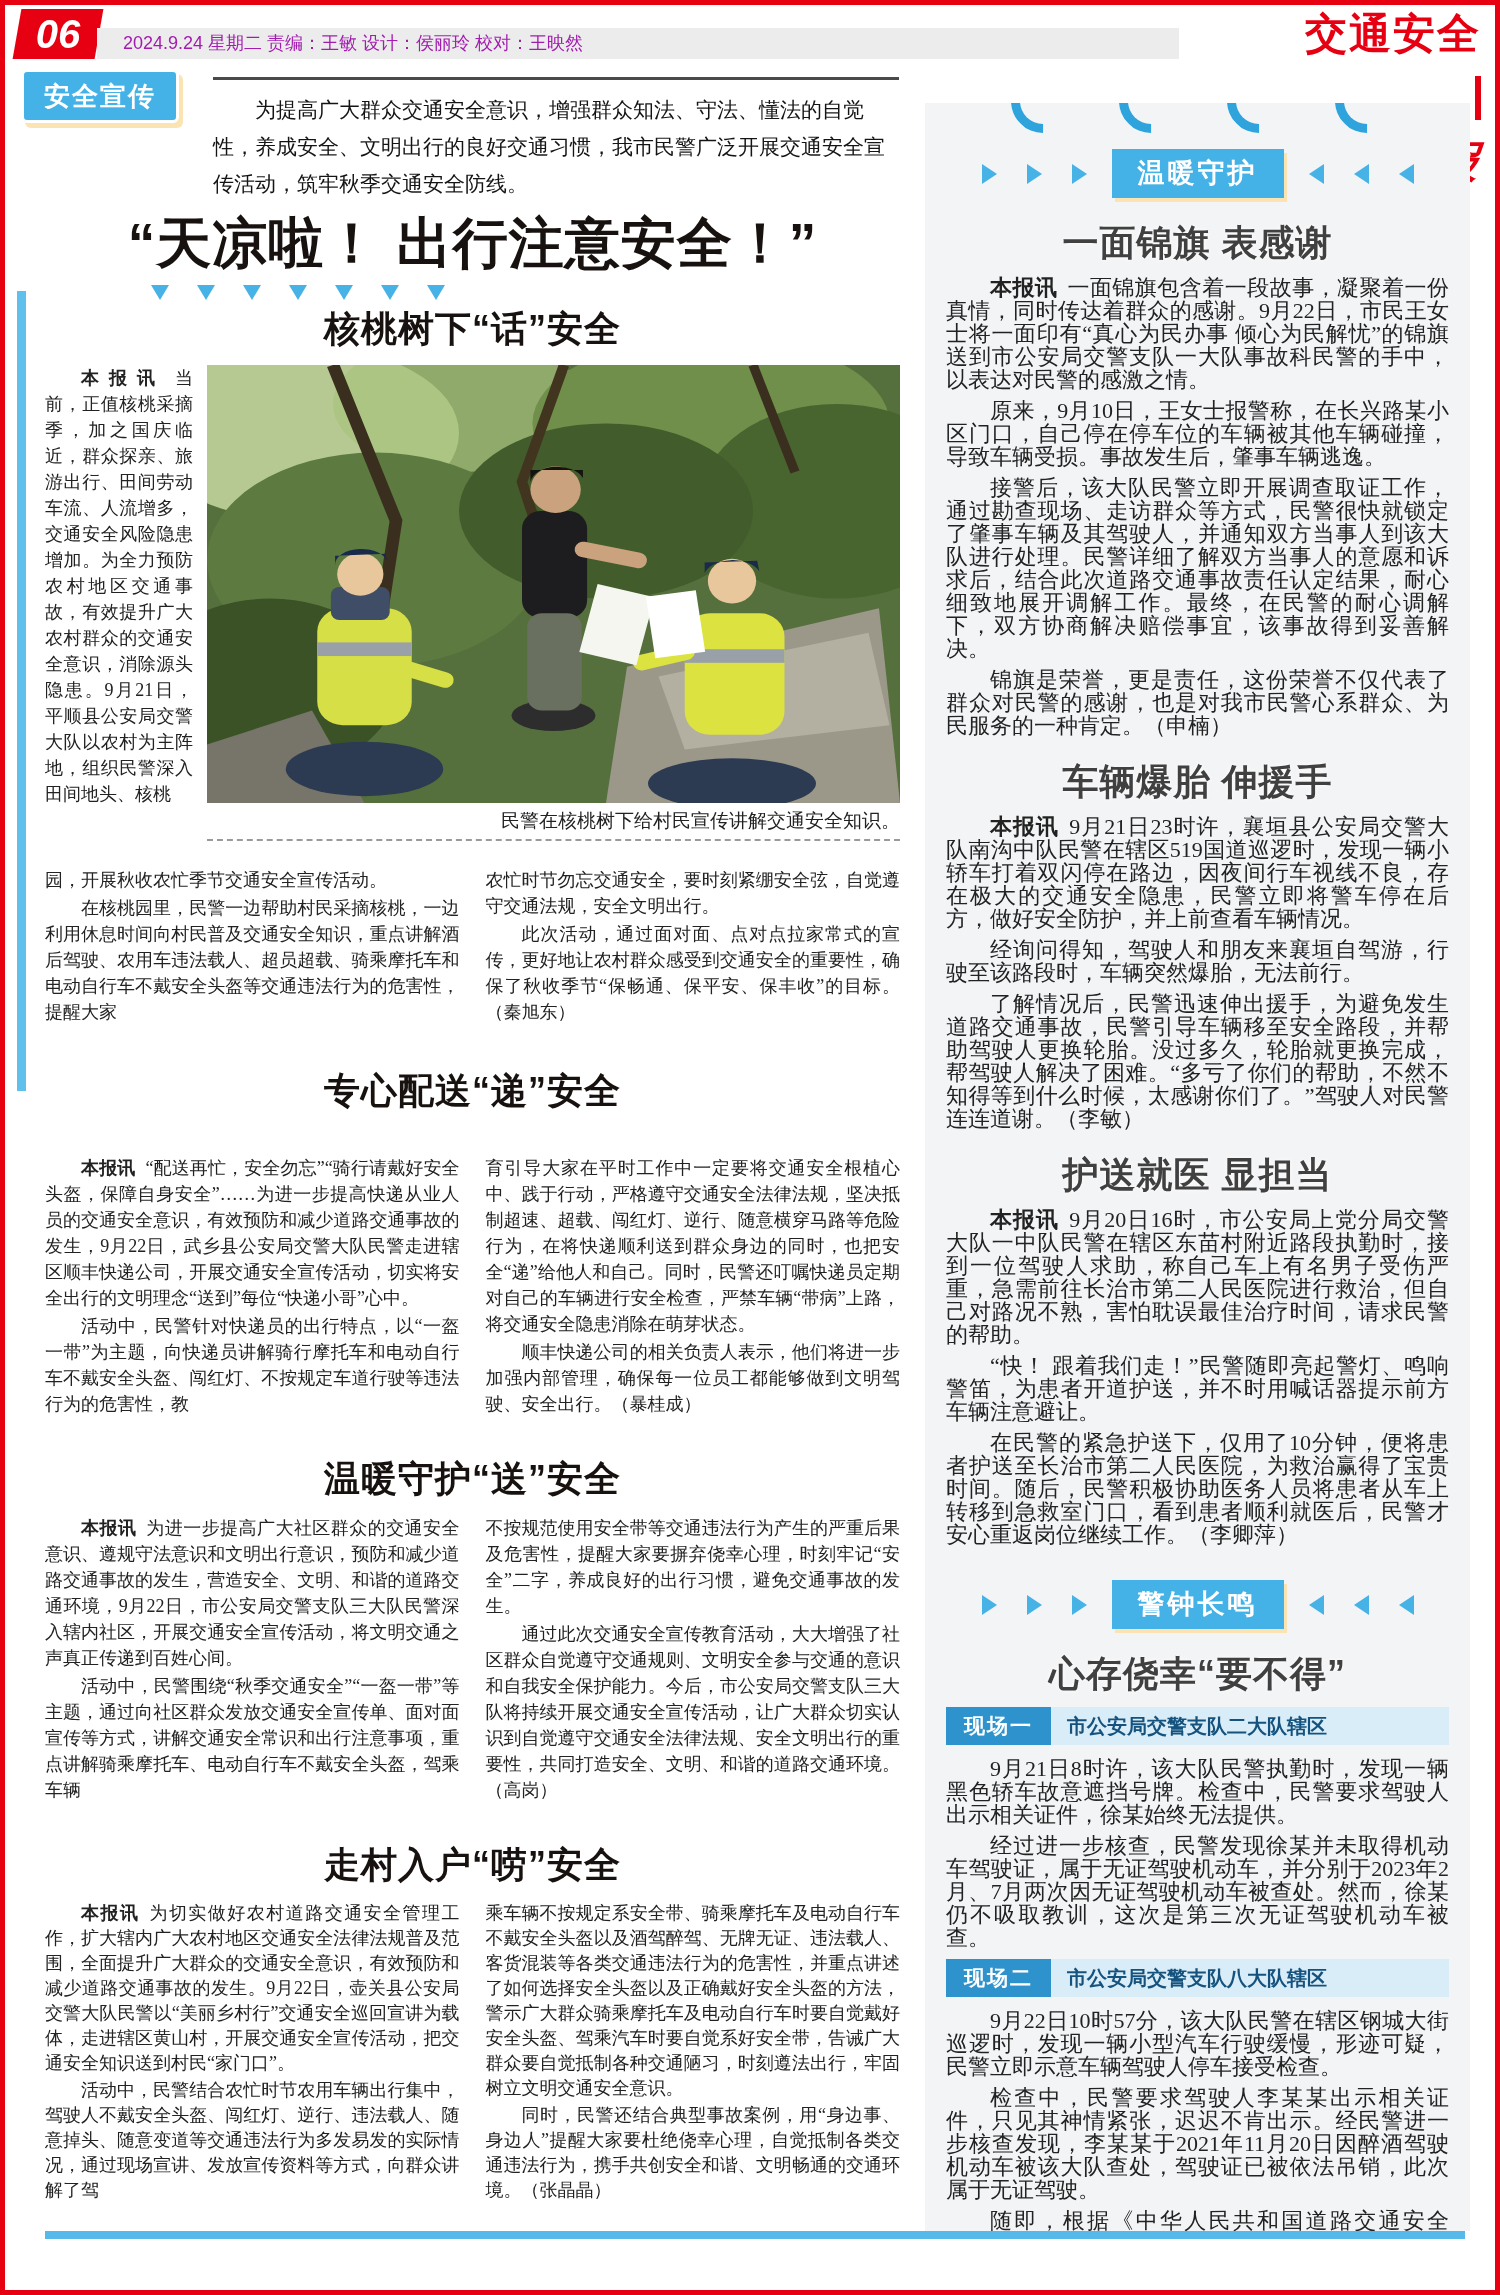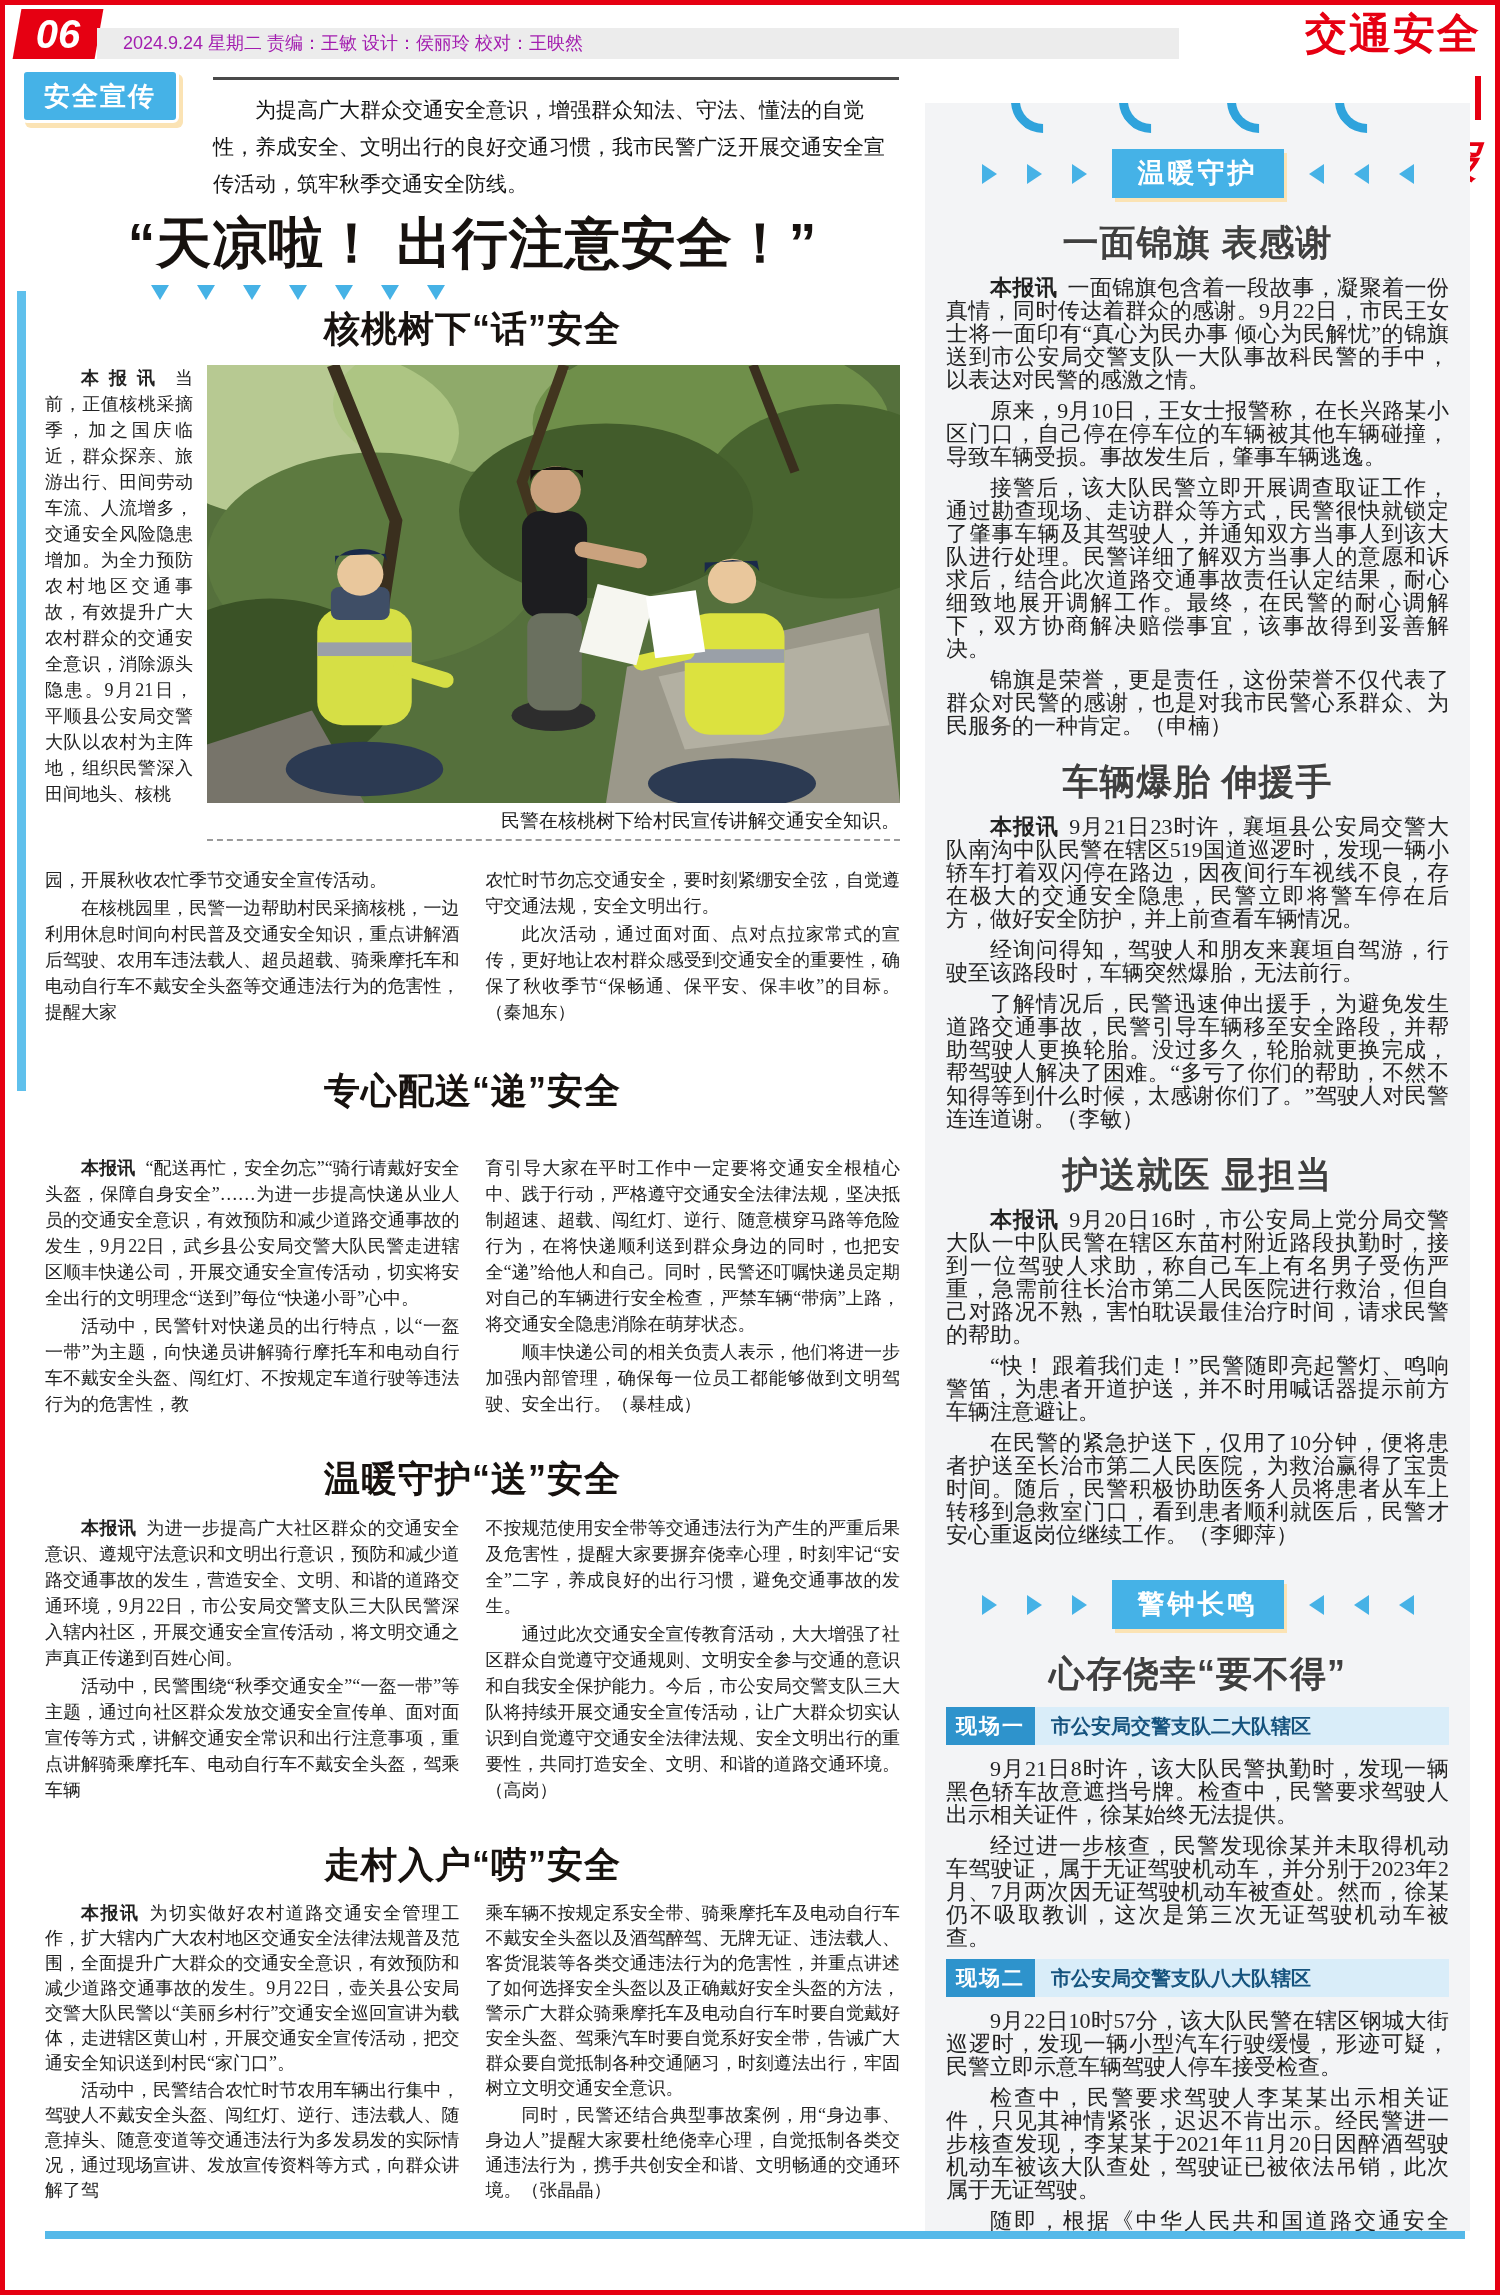--- a/index.html
+++ b/index.html
@@ -54,21 +54,21 @@
   .badgerow.second{margin-top:34px;}
   .bluetag{background:#45b2e7;color:#fff;font:900 27px/1 "Liberation Sans",sans-serif;padding:11px 26px;
            box-shadow:3px 4px 0 #fbe3b4;letter-spacing:3px;}
   .tr{display:inline-block;width:0;height:0;border-top:10px solid transparent;border-bottom:10px solid transparent;}
   .tr-r{border-left:15px solid #46b2e6;margin:0 5px;}
   .tr-l{border-right:15px solid #46b2e6;margin:0 5px;}
   .rtitle{font:900 36px/42px "Liberation Sans",sans-serif;color:#404040;text-align:center;margin:24px 0 12px;
           text-shadow:0 0 4px #fff;letter-spacing:1px;}
   .rpanel p{margin:0 0 8px 0;font-size:22px;line-height:23px;text-align:justify;color:#222;text-indent:2em;}
   .scenebar{display:flex;align-items:stretch;margin:10px 0 12px;}
-  .scenelabel{background:#2e93cc;color:#fff;font:900 21px/38px "Liberation Sans",sans-serif;padding:0 10px;letter-spacing:2px;}
+  .scenelabel{background:#2e93cc;color:#fff;font:900 21px/38px "Liberation Sans",sans-serif;padding:0 18px;letter-spacing:2px;}
   .scenearea{flex:1;background:#d9edf9;color:#15537e;font:700 20px/38px "Liberation Sans",sans-serif;padding:0 16px;}
 </style>
 </head>
 <body>
 
 <div class="page">
 
   <div class="hdr">
     <div class="pageno">
         <span>06</span>

